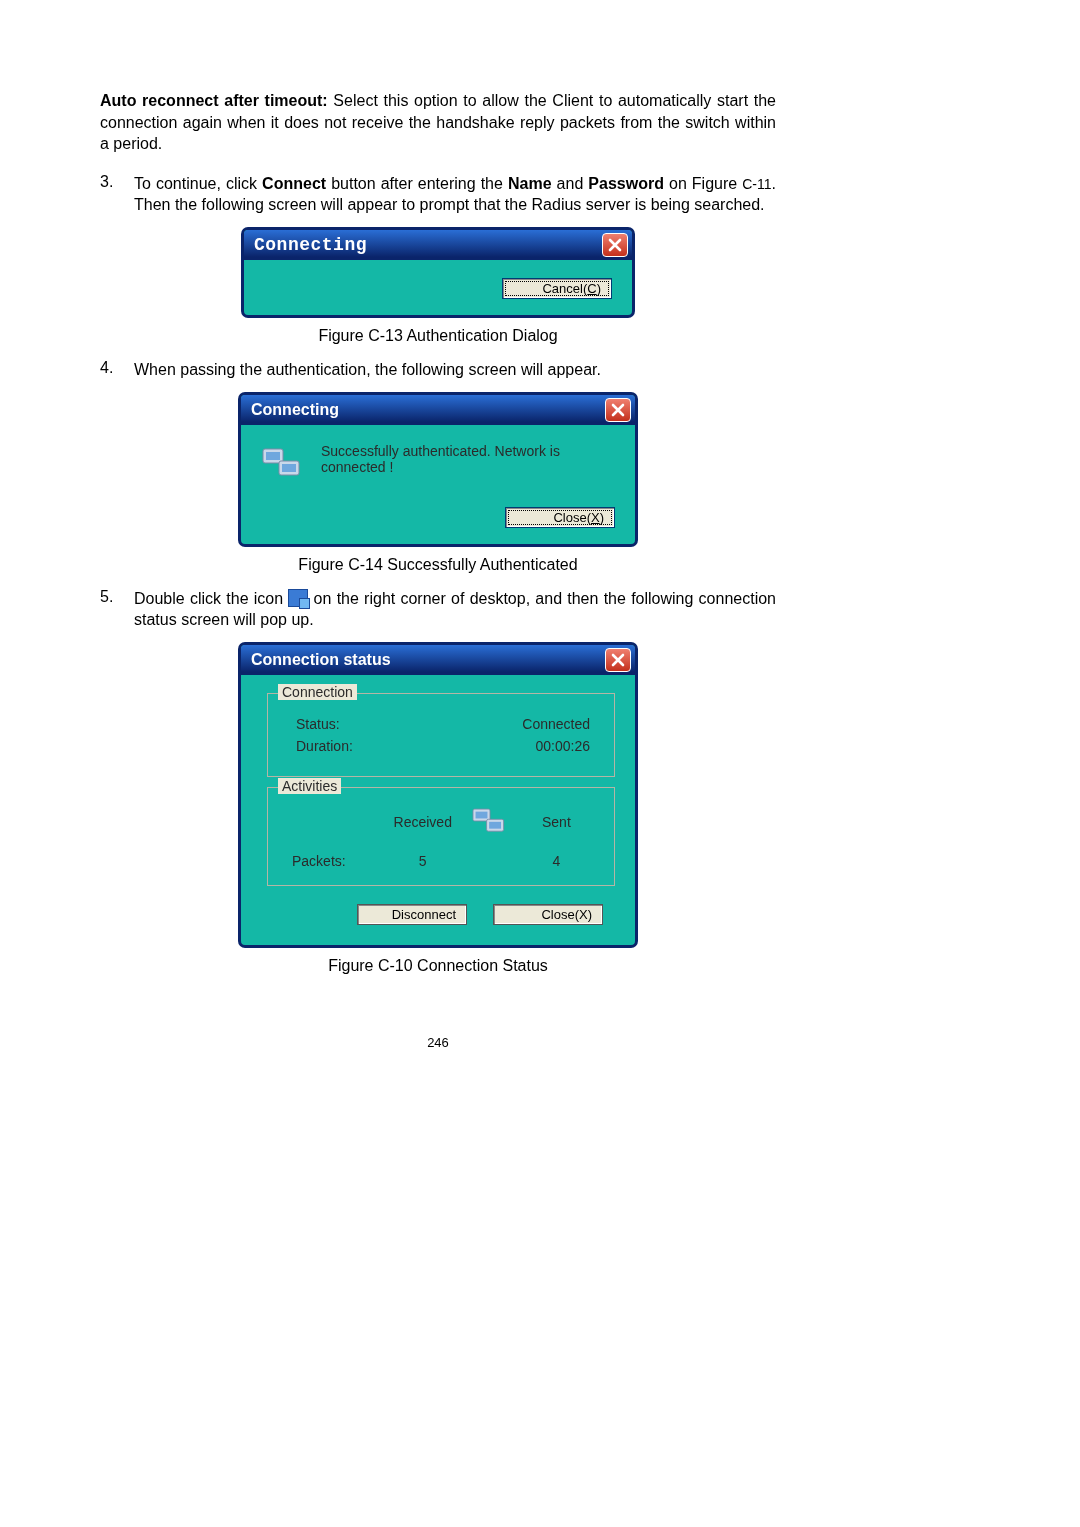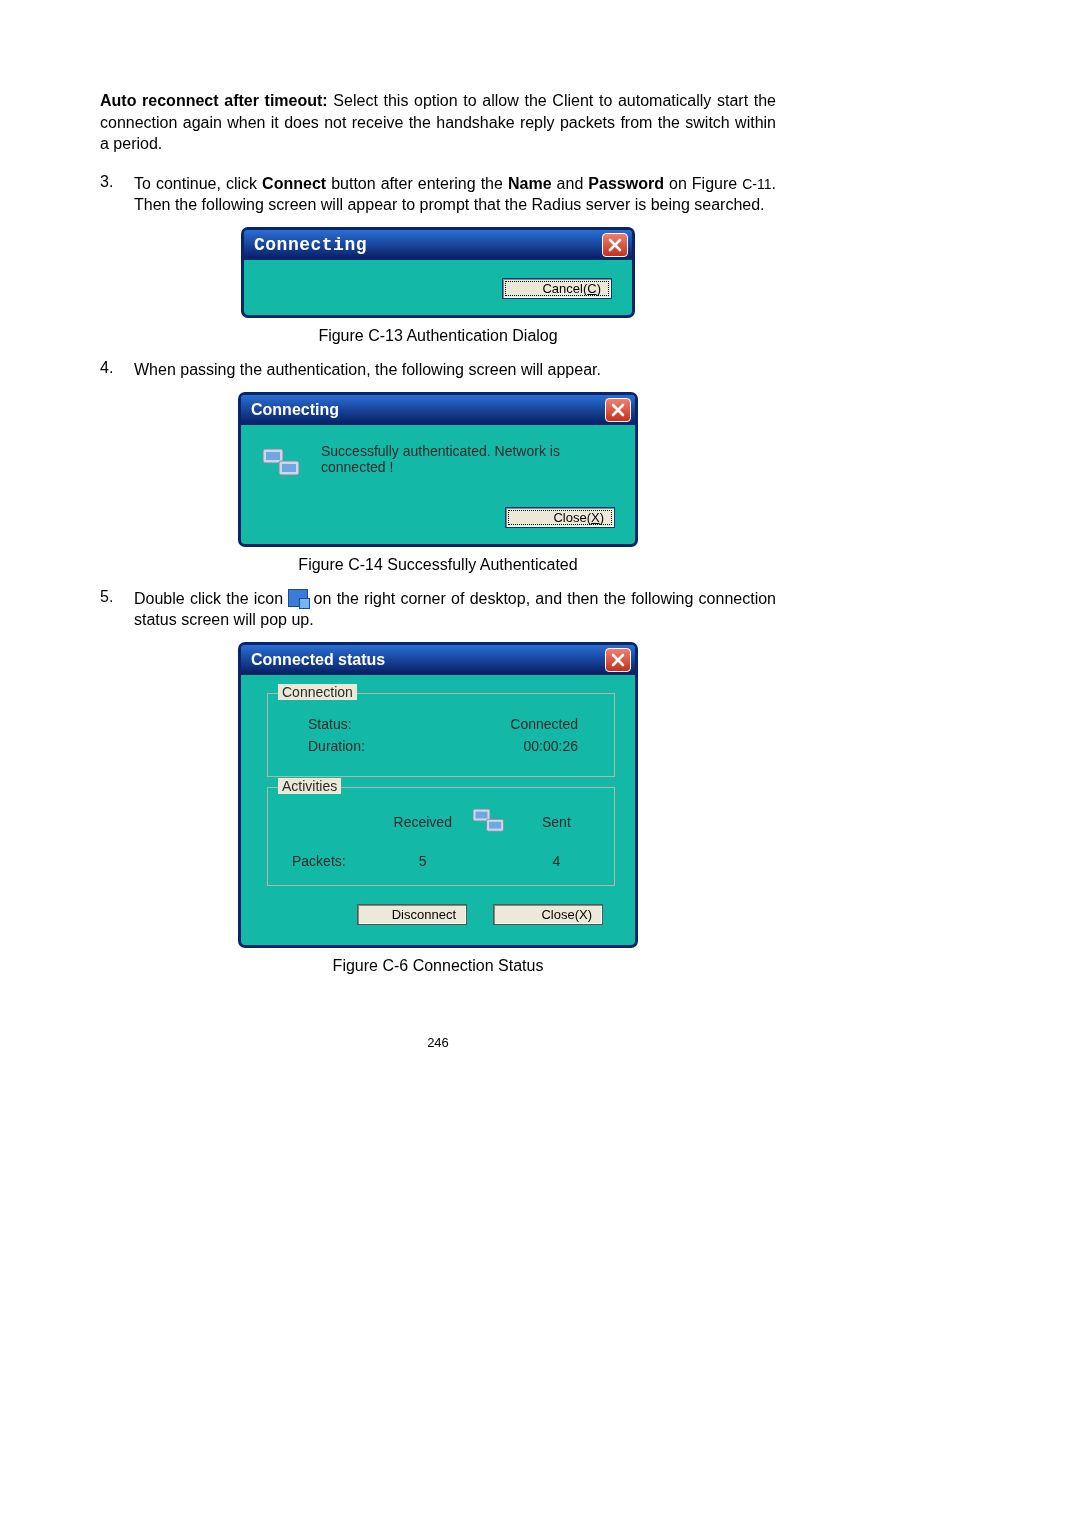--- a/index.html
+++ b/index.html
@@ -141,21 +141,21 @@
     top: -10px;
     left: 10px;
     background: #ece9d8;
     padding: 0 4px;
     font-size: 14px;
     color: #2b2b2b;
   }
   .kv-row {
     display: flex;
     justify-content: space-between;
-    margin: 6px 16px;
+    margin: 6px 4px;
     font-size: 14px;
   }
   .kv-left { padding-left: 10px; }
   .kv-right { padding-right: 6px; }
   .act-row {
     display: flex;
     align-items: center;
     font-size: 14px;
   }
   .act-label { width: 90px; padding-left:10px; }
@@ -262,21 +262,21 @@
 
   <div class="list-row">
     <div class="list-num">5.</div>
     <div class="list-body">
       <span>Double click the icon </span><span class="inline-icon"></span><span> on the right corner of desktop, and then the following connection status screen will pop up.</span>
     </div>
   </div>
 
   <div class="xp-dialog d3">
     <div class="xp-titlebar">
-      <span class="xp-title-sans">Connected status</span>
+      <span class="xp-title-sans">Connection status</span>
       <span class="xp-close">
         <svg width="14" height="14" viewBox="0 0 14 14">
             <path d="M2 2 L12 12 M12 2 L2 12" stroke="#fff" stroke-width="2.6" stroke-linecap="round"></path>
           </svg>
       </span>
     </div>
     <div class="xp-body" style="padding-top:8px;padding-left:20px;">
 
       <div class="group-box">
         <span class="group-title">Connection</span>
@@ -316,17 +316,17 @@
       <div class="status-btn-row">
         <span class="xp-button">Disconnect</span>
         <span class="xp-button">
           <span>Close(</span><span>X</span><span>)</span>
         </span>
       </div>
 
     </div>
   </div>
 
-  <div class="fig-caption">Figure C-6 Connection Status</div>
+  <div class="fig-caption">Figure C-10 Connection Status</div>
 
   <div class="page-num">246</div>
 
 </div>
 
 </body></html>

